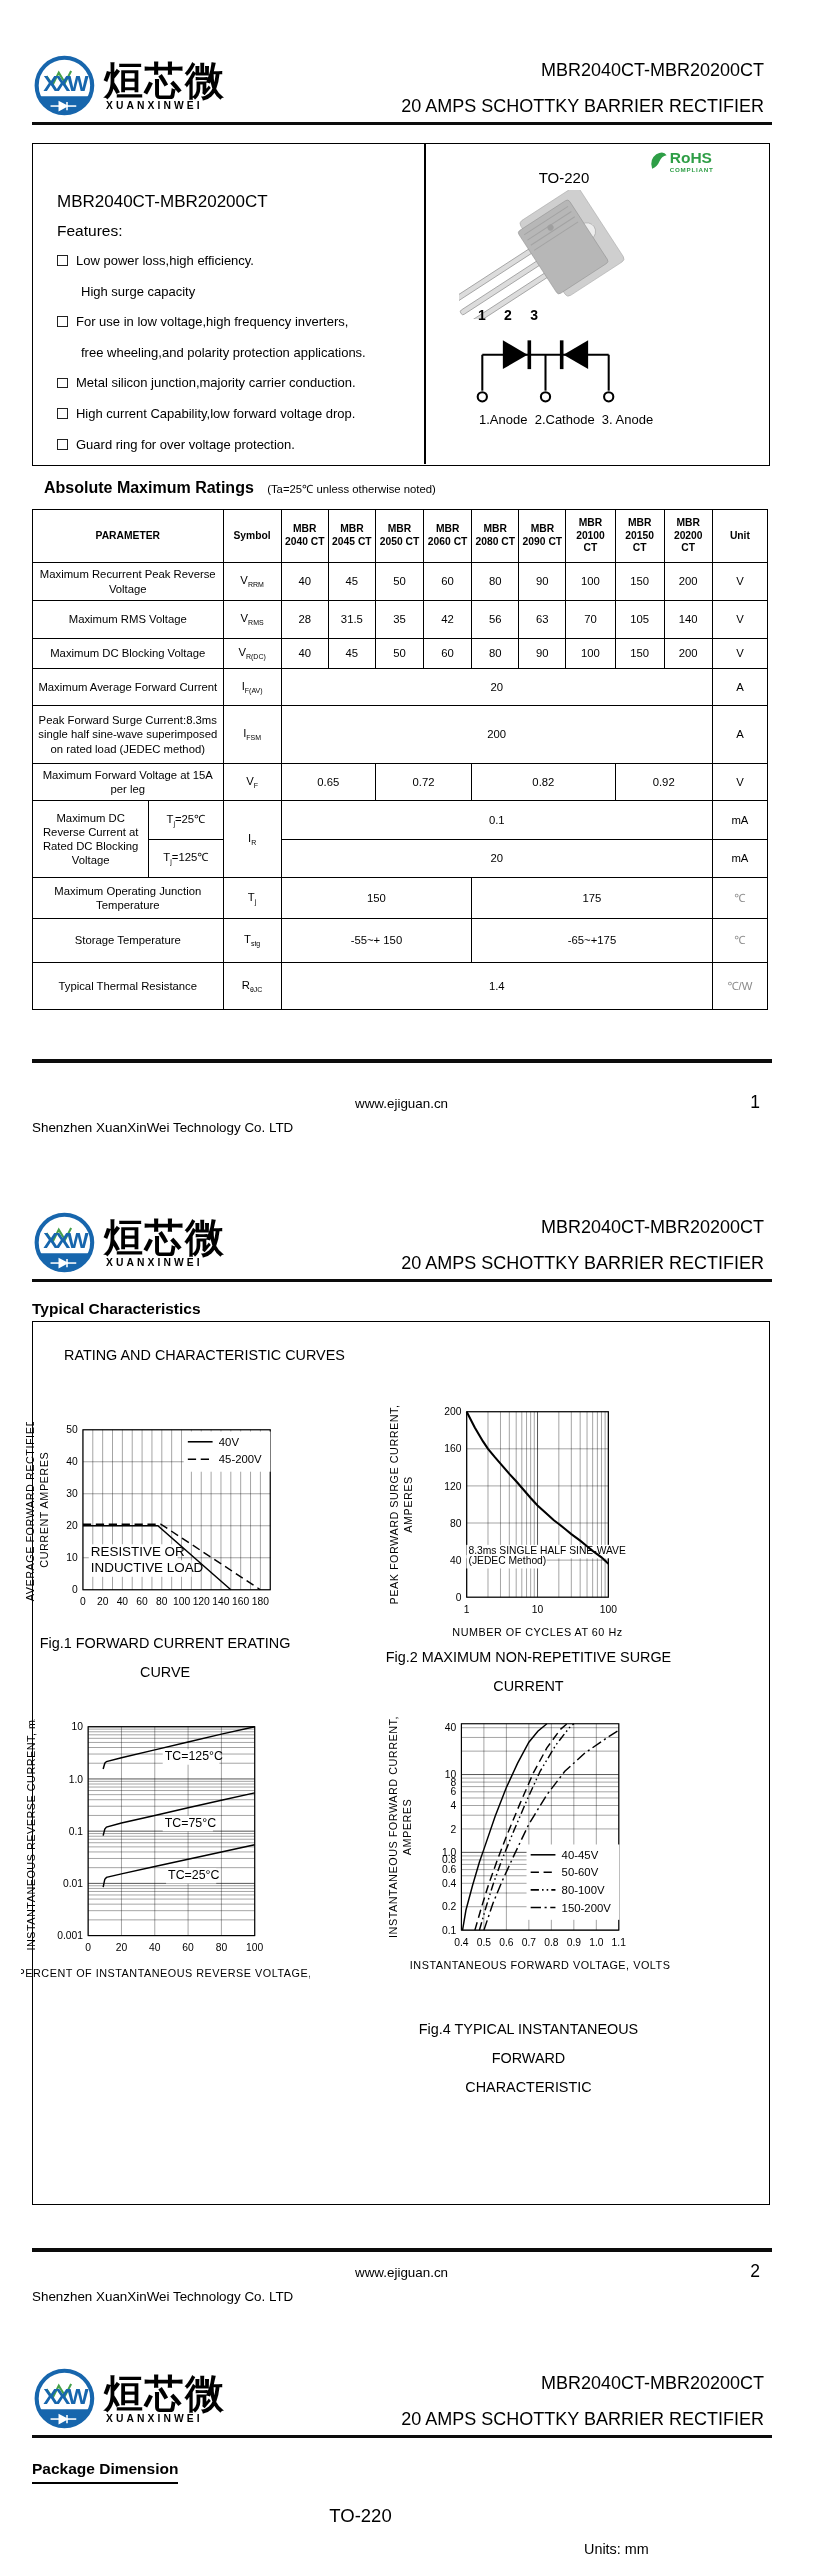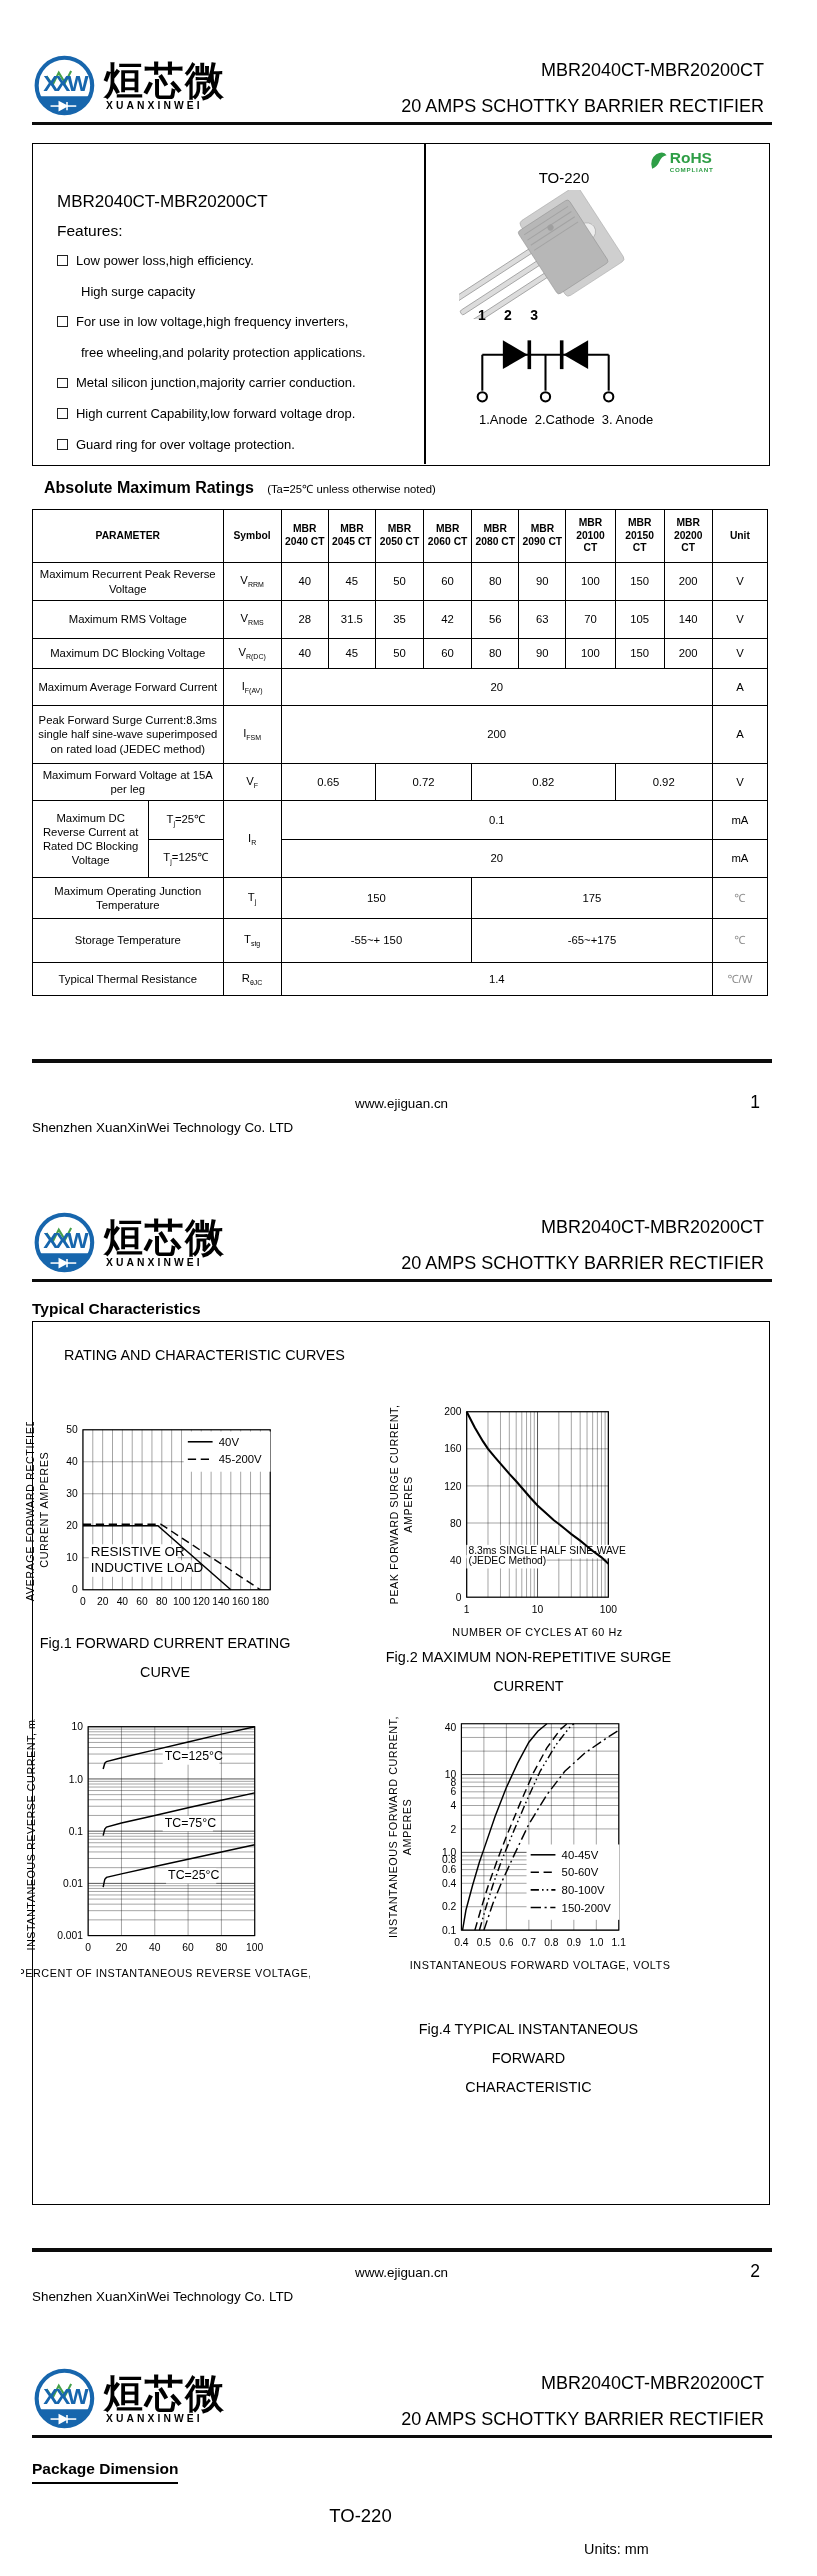--- a/index.html
+++ b/index.html
@@ -42,21 +42,21 @@
   
   #amr-head{position:absolute;left:44px;top:479px;display:flex;align-items:baseline;gap:13.4px;}
   #amr-title{font-size:16px;font-weight:700;}
   #amr-cond{font-size:11.3px;}
   #amr-table{position:absolute;left:32px;top:509px;width:736px;border-collapse:collapse;table-layout:fixed;}
   #amr-table th,#amr-table td{border:1.5px solid #000;border-left-width:1px;border-right-width:1px;text-align:center;vertical-align:middle;font-size:11.3px;line-height:1.25;padding:1px 3.1px;overflow:hidden;}
   #amr-table th{font-size:10.3px;font-weight:700;}
   #amr-table sub{font-size:0.62em;}
   #amr-table .udim{color:#8a8a8a;}
   .tr0{height:53px}.tr1{height:38px}.tr2{height:38px}.tr3{height:30px}.tr4{height:37px}.tr5{height:58px}
-  .tr6{height:37px}.tr7{height:39px}.tr8{height:38px}.tr9{height:41px}.tr10{height:44px}.tr11{height:33px}
+  .tr6{height:37px}.tr7{height:39px}.tr8{height:38px}.tr9{height:41px}.tr10{height:44px}.tr11{height:47px}
 
   
   #tc-title{position:absolute;left:32px;top:143px;font-size:15.5px;font-weight:700;}
   #curvebox{position:absolute;left:32px;top:164px;width:736px;height:882px;border:1px solid #000;}
   #curvebox-title{position:absolute;left:64px;top:190px;font-size:14.4px;}
   .figbox{position:absolute;}
   #figbox1{left:20.6px;top:265px;width:289px;}
   #figbox2{left:384px;top:247px;width:289px;}
   #figbox3{left:20.6px;top:562px;width:289px;}
   #figbox4{left:384px;top:559px;width:289px;}

